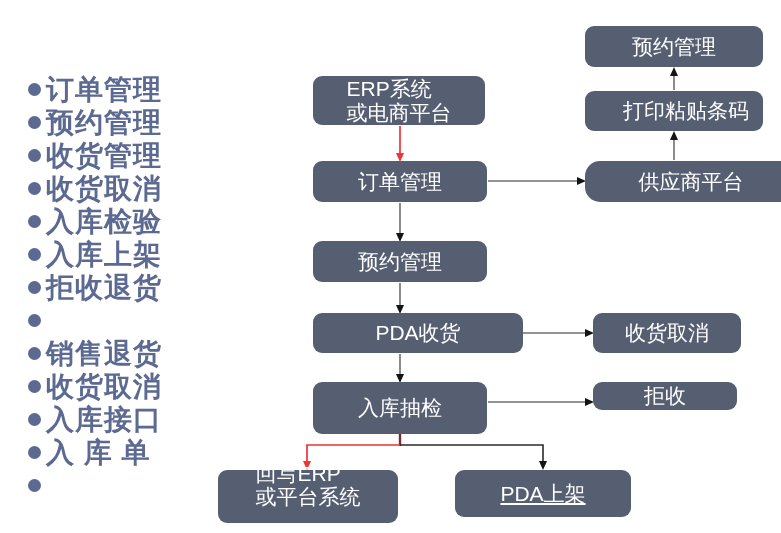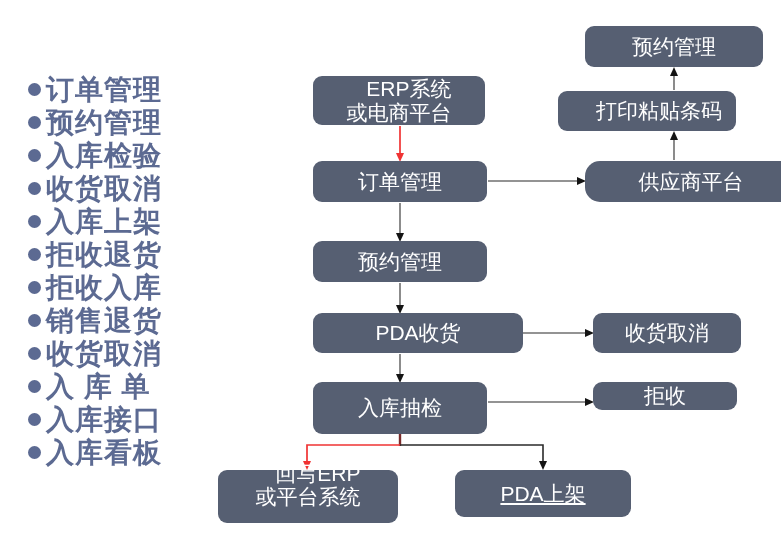--- a/index.html
+++ b/index.html
@@ -42,28 +42,28 @@
   
   .node {
     position: absolute;
     background: var(--node-fill);
     color: var(--node-text);
     border-radius: 9px;
     display: flex; align-items: center; justify-content: center;
     font-size: 21px; line-height: 24px;
     white-space: pre-line; text-align: center;
   }
-  .node.two-line { text-align: right; }
+  .node.two-line { text-align: left; }
   .n-erp        { left:313px; top: 76px; width:172px; height:49px; }
   .n-order      { left:313px; top:161px; width:174px; height:41px; }
   .n-appt       { left:313px; top:241px; width:174px; height:41px; }
   .n-pdarecv    { left:313px; top:313px; width:210px; height:40px; }
   .n-inspect    { left:313px; top:382px; width:174px; height:52px; }
   .n-apptr      { left:585px; top: 26px; width:178px; height:41px; }
-  .n-print      { left:558px; top: 91px; width:178px; height:40px;padding-left:24px; }
+  .n-print      { left:585px; top: 91px; width:178px; height:40px;padding-left:24px; }
   .n-supplier   { left:585px; top:161px; width:212px; height:41px;border-radius:15px; }
   .n-recvcancel { left:593px; top:313px; width:148px; height:40px; }
   .n-reject     { left:593px; top:382px; width:144px; height:28px; }
   .n-writeback  { left:218px; top:470px; width:180px; height:53px; line-height:23px; }
   .n-writeback .raise { transform: translateY(-12px); }
   .n-pdashelf   { left:455px; top:470px; width:176px; height:47px;text-decoration:underline; }
 
   
   .wires { position: absolute; left: 0; top: 0; width: 781px; height: 533px; }
   .a-gray    { stroke: var(--arrow-line); stroke-width: 1.6; fill: none; }
@@ -82,57 +82,59 @@
     <div class="s-item">
         <span class="dot"></span>
         <span>订单管理</span>
       </div>
     <div class="s-item">
         <span class="dot"></span>
         <span>预约管理</span>
       </div>
     <div class="s-item">
         <span class="dot"></span>
-        <span>入库检验</span>
+        <span>收货管理</span>
       </div>
     <div class="s-item">
         <span class="dot"></span>
         <span>收货取消</span>
+      </div>
+    <div class="s-item">
+        <span class="dot"></span>
+        <span>入库检验</span>
       </div>
     <div class="s-item">
         <span class="dot"></span>
         <span>入库上架</span>
       </div>
     <div class="s-item">
         <span class="dot"></span>
         <span>拒收退货</span>
       </div>
     <div class="s-item">
         <span class="dot"></span>
-        <span>拒收入库</span>
       </div>
     <div class="s-item">
         <span class="dot"></span>
         <span>销售退货</span>
       </div>
     <div class="s-item">
         <span class="dot"></span>
         <span>收货取消</span>
       </div>
     <div class="s-item">
         <span class="dot"></span>
+        <span>入库接口</span>
+      </div>
+    <div class="s-item">
+        <span class="dot"></span>
         <span>入 库 单</span>
       </div>
     <div class="s-item">
         <span class="dot"></span>
-        <span>入库接口</span>
-      </div>
-    <div class="s-item">
-        <span class="dot"></span>
-        <span>入库看板</span>
       </div>
   </div>
 
   <svg class="wires" viewBox="0 0 781 533" xmlns="http://www.w3.org/2000/svg" aria-hidden="true">
     <defs>
       <marker id="mhB" markerUnits="userSpaceOnUse" markerWidth="9" markerHeight="8" refX="1" refY="4" orient="auto">
         <path class="mh-black" d="M0,0 L9,4 L0,8 z"></path>
       </marker>
       <marker id="mhR" markerUnits="userSpaceOnUse" markerWidth="9" markerHeight="8" refX="1" refY="4" orient="auto">
         <path class="mh-red" d="M0,0 L9,4 L0,8 z"></path>

